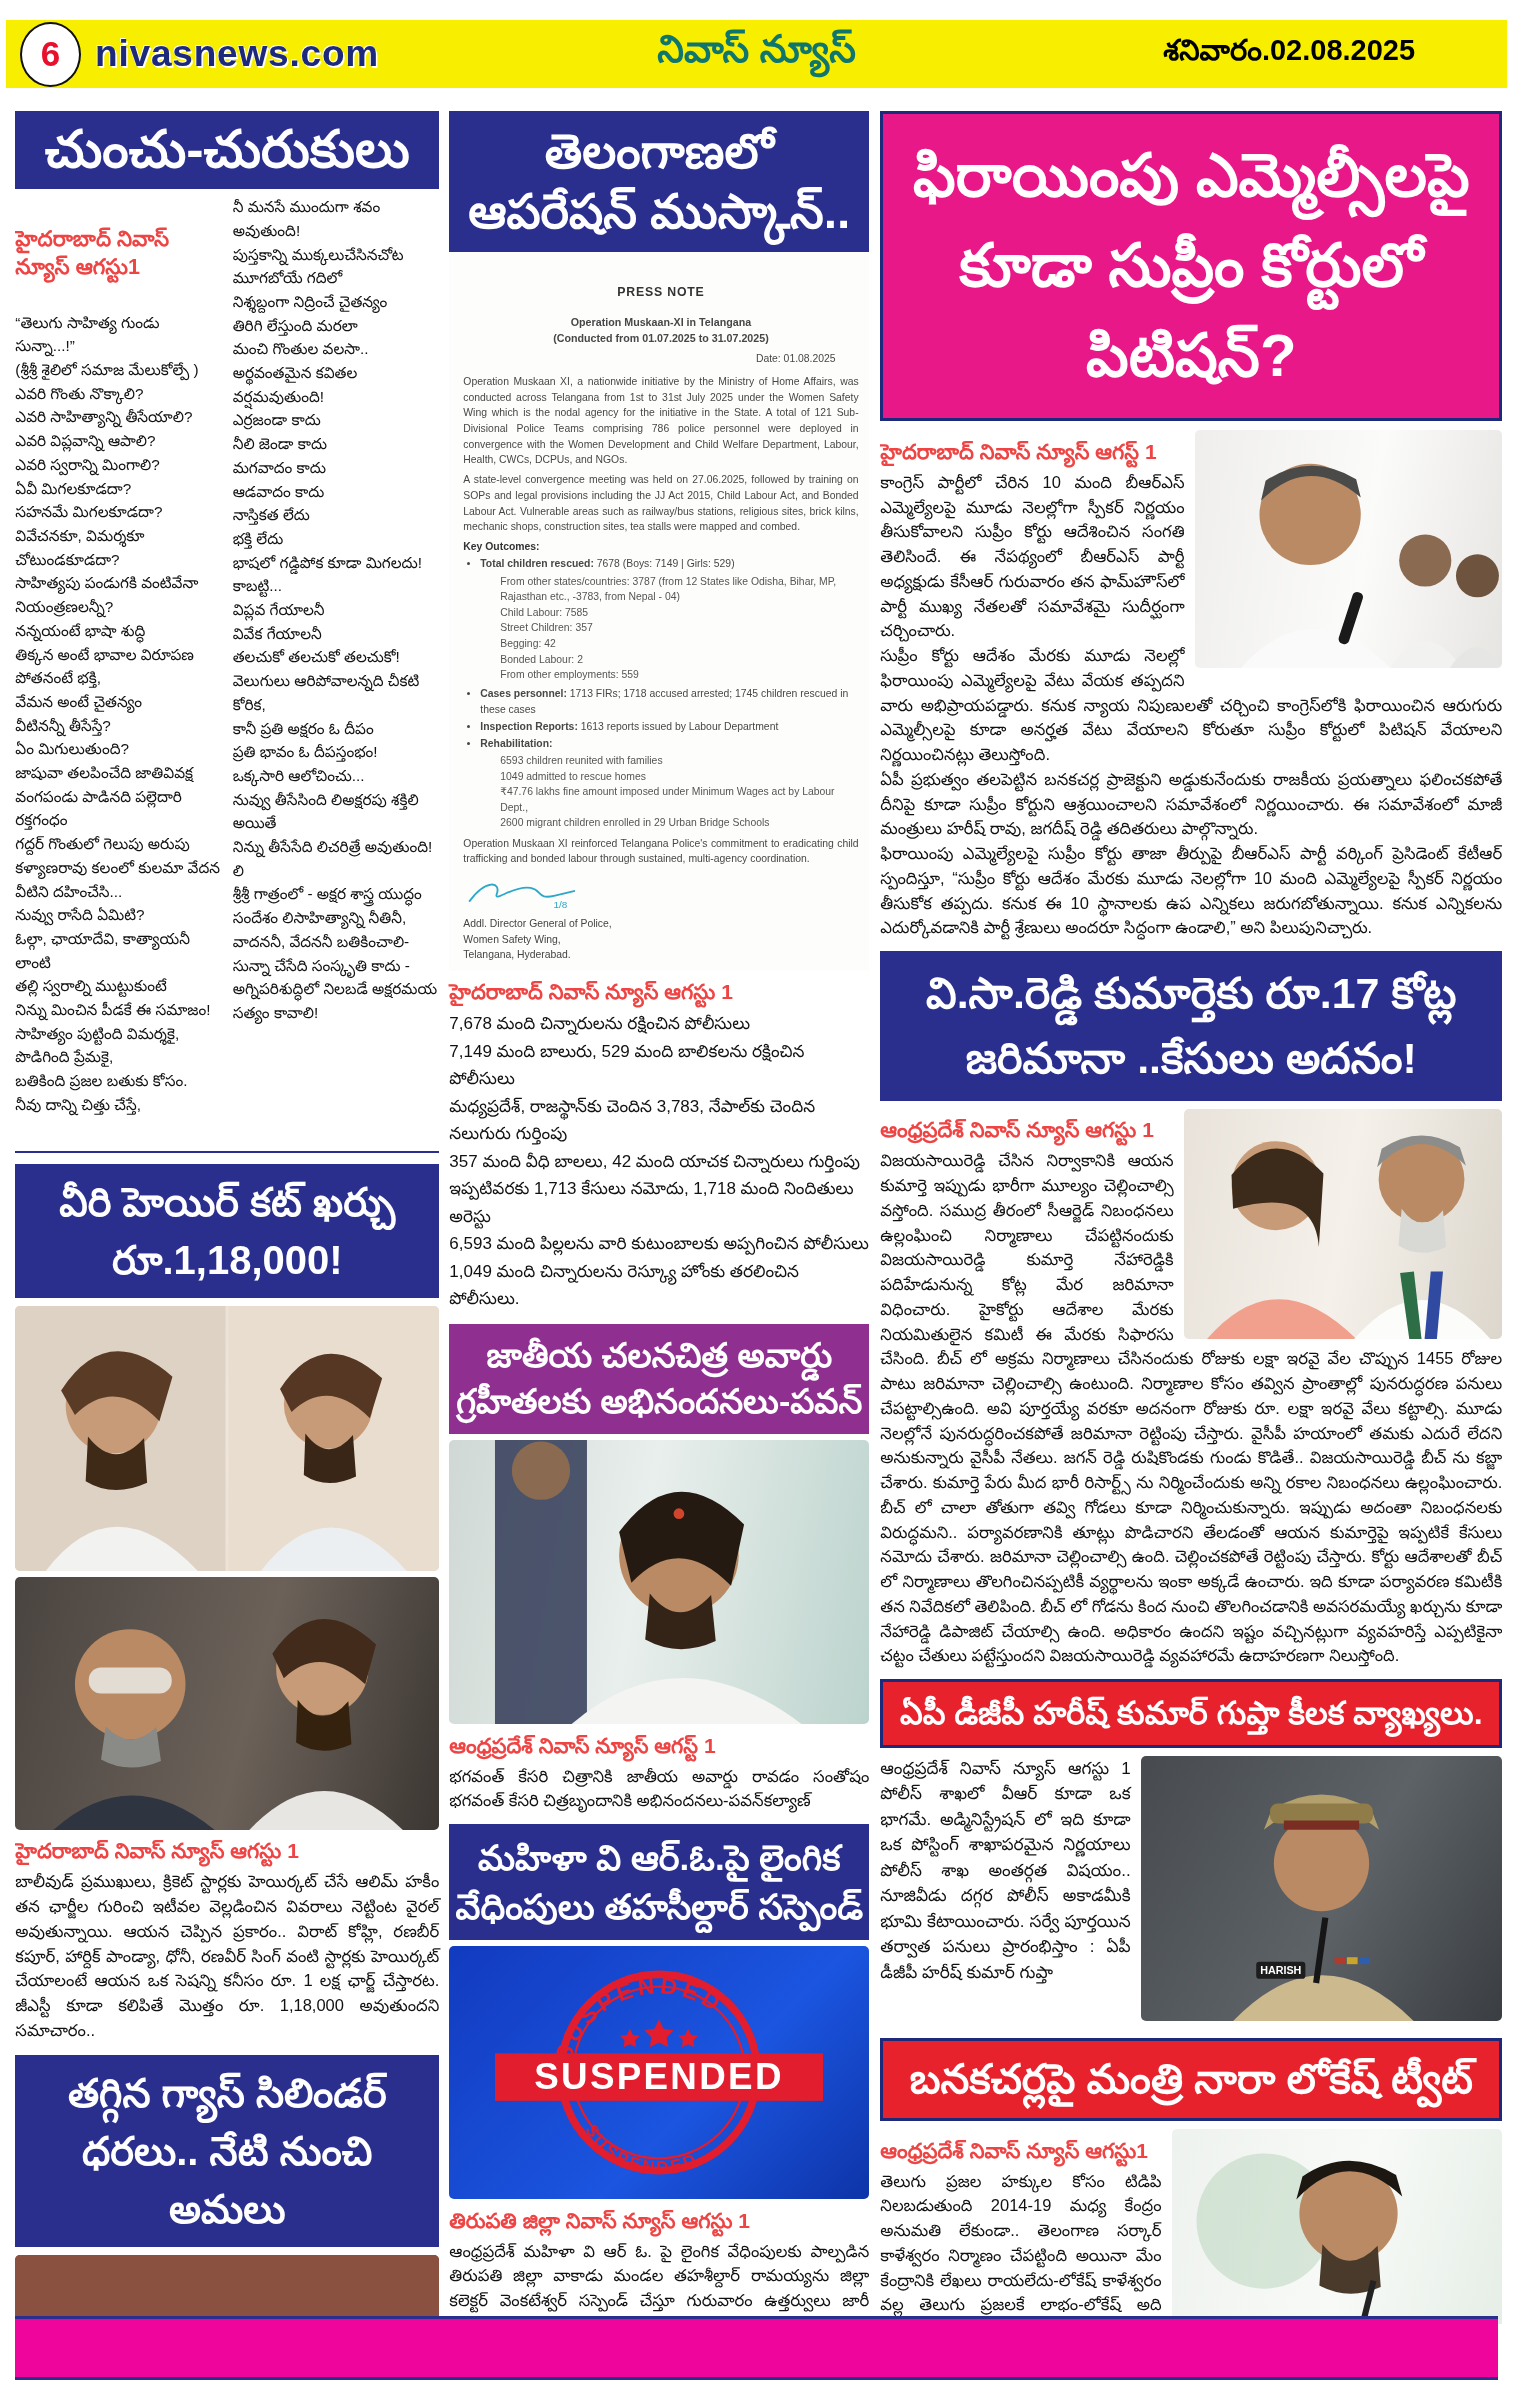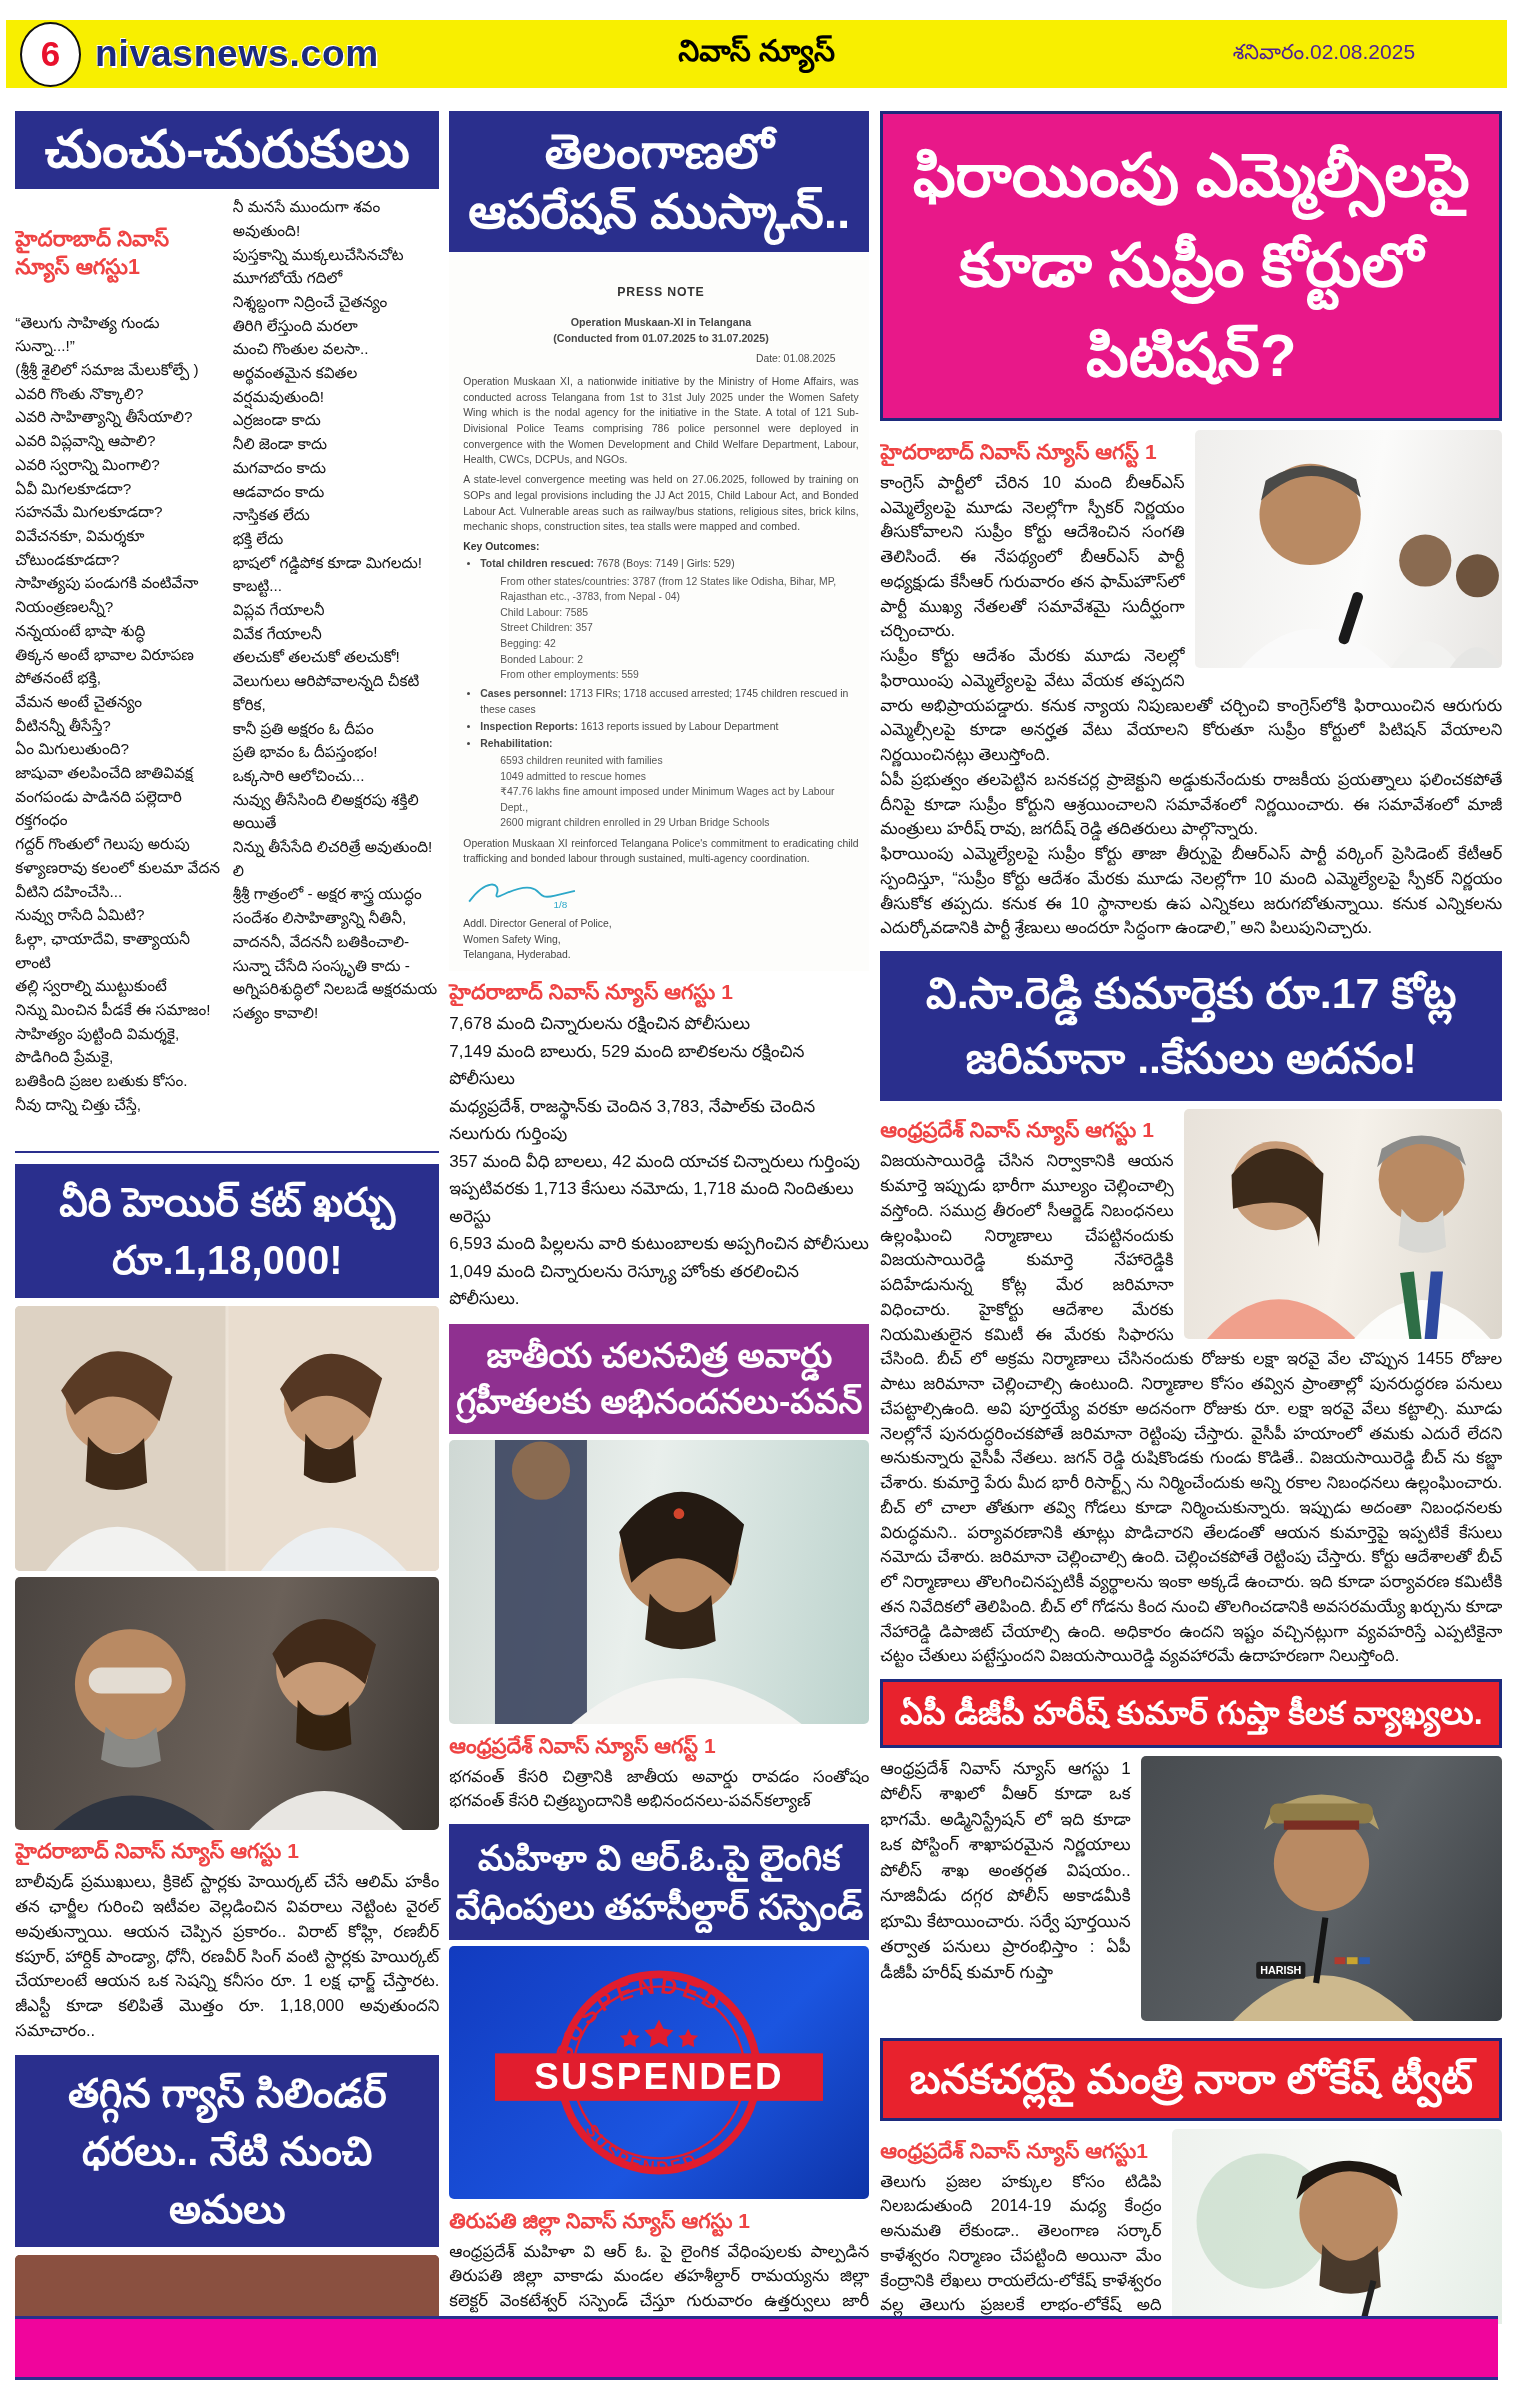--- a/index.html
+++ b/index.html
@@ -7,22 +7,22 @@
   .page{position:relative;width:1518px;height:2401px;background:#fff;overflow:hidden;}
 
   
   .topbar{position:absolute;left:6.1px;top:20px;width:1501px;height:68px;background:#f8ef00;
           display:flex;align-items:center;}
   .badge{width:57px;height:61px;background:#fff;border:2.3px solid #111;border-radius:50%;
          margin-left:14px;display:flex;align-items:center;justify-content:center;flex:0 0 auto;}
   .badge span{color:#e8112d;font-size:35px;font-weight:bold;}
   .site{font-size:37px;font-weight:bold;color:#1d2a7c;margin-left:14px;letter-spacing:0.8px;
         text-shadow:1.5px 1.5px 0 #ffffff,-0.8px -0.8px 0 #ffffff;}
-  .masthead{position:absolute;left:50%;transform:translateX(-50%);font-size:30px;font-weight:bold;color:#000000;}
-  .edate{position:absolute;right:92px;font-size:21px;font-weight:normal;color:#4c1d95;}
+  .masthead{position:absolute;left:50%;transform:translateX(-50%);font-size:38px;font-weight:bold;color:#0f766e;}
+  .edate{position:absolute;right:92px;font-size:29px;font-weight:bold;color:#000000;}
 
   
   .content{position:absolute;left:15.3px;top:111px;width:1488px;height:2213px;overflow:hidden;}
   .col{position:absolute;top:0;}
   .col-left{left:0;width:424px;}
   .col-mid{left:434px;width:420px;}
   .col-right{left:865px;width:622px;}
 
   .banner{color:#fff;font-weight:bold;text-align:center;}
   .bg-navy{background:#2a2f8d;}

